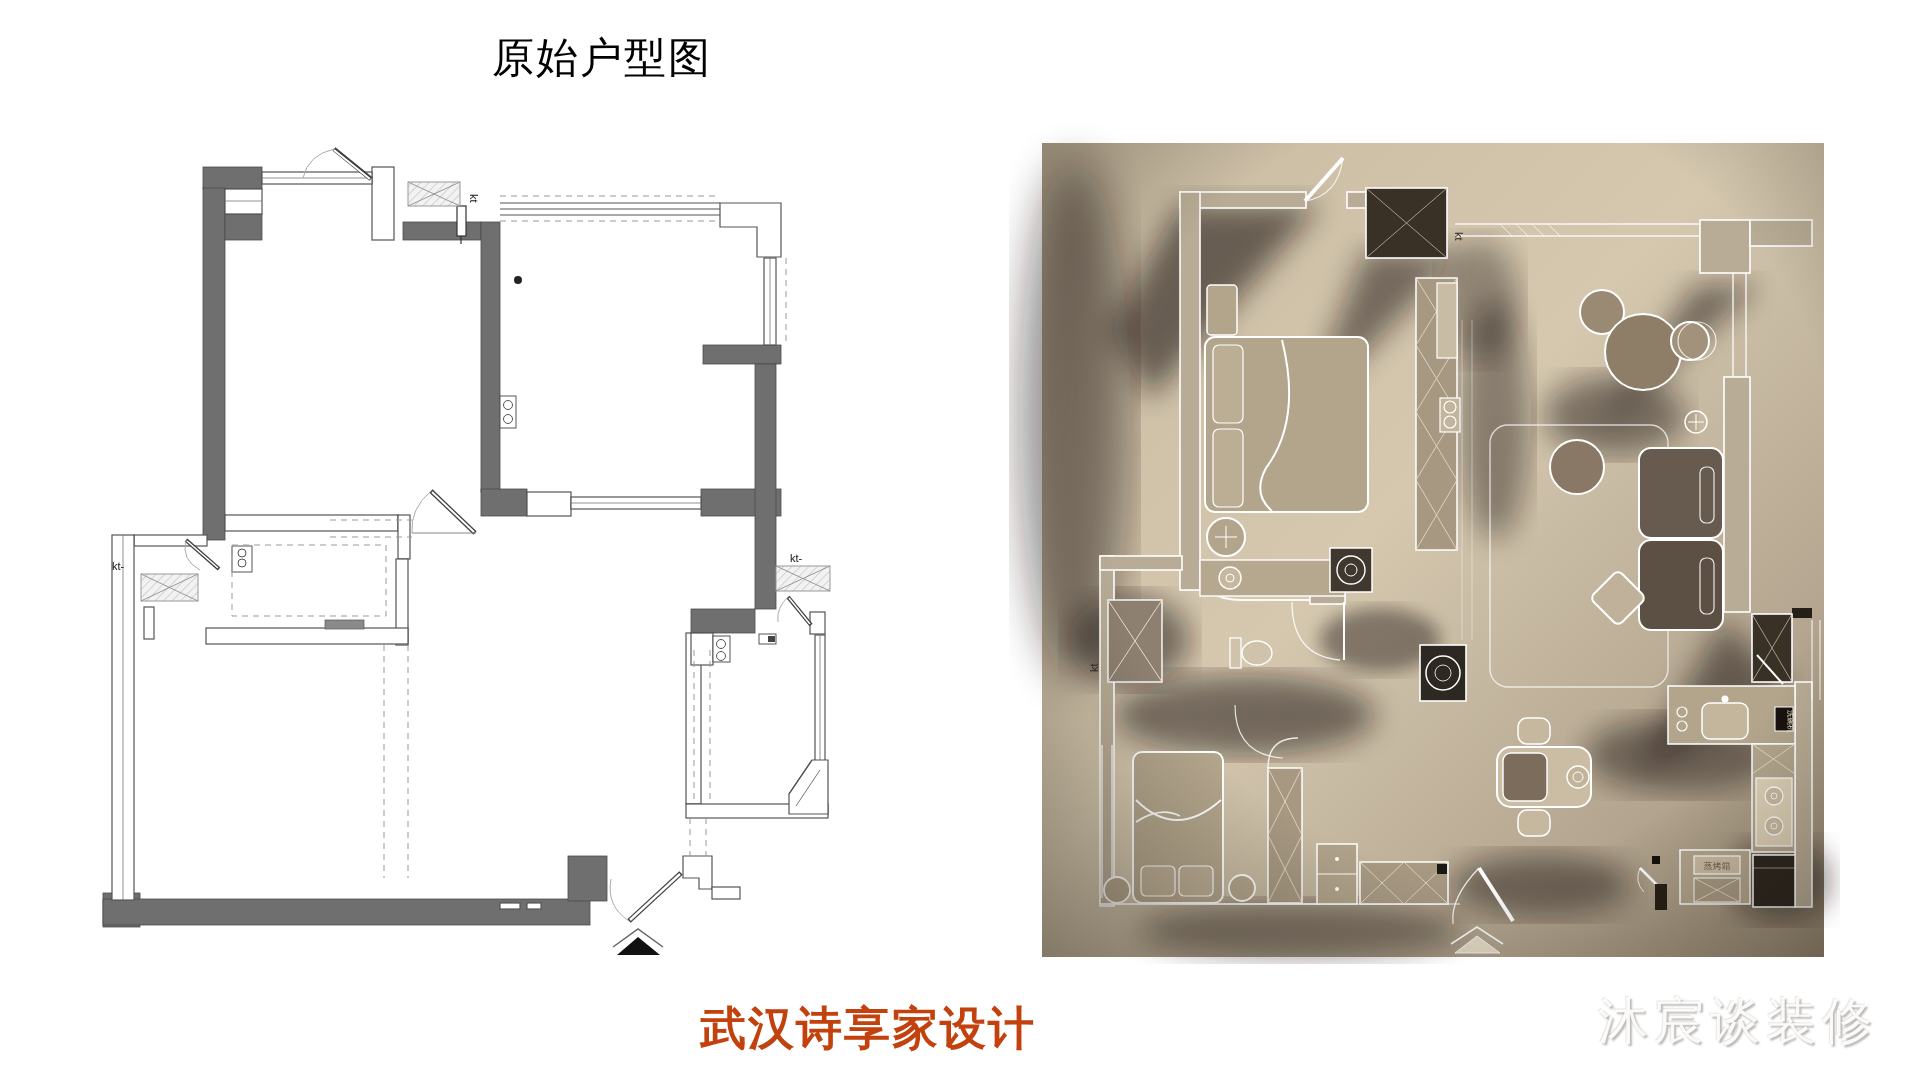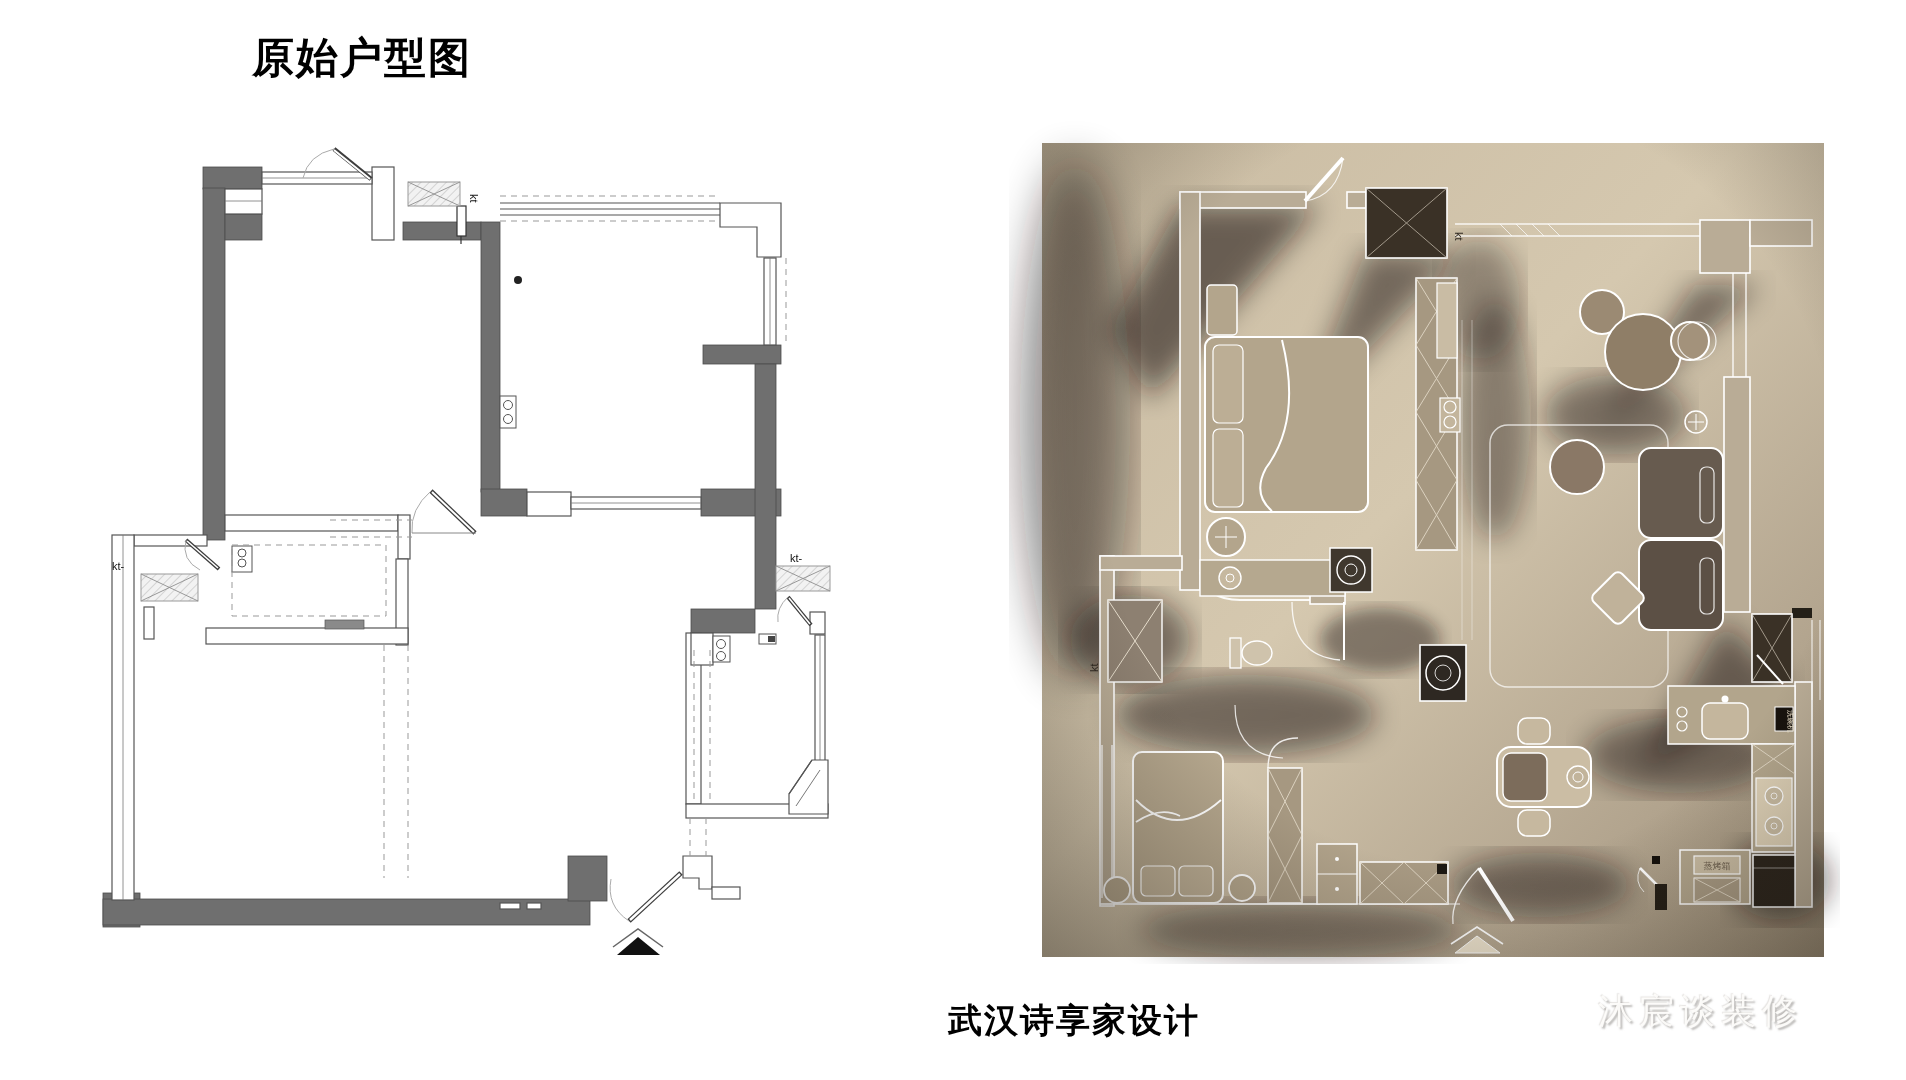--- a/index.html
+++ b/index.html
@@ -1,24 +1,24 @@
 <!DOCTYPE html>
 <html><head>
 <meta charset="utf-8">
 <style>
   html,body{margin:0;padding:0;background:#fff;}
   #stage{position:relative;width:1906px;height:1080px;background:#ffffff;overflow:hidden;
          font-family:"Liberation Sans", sans-serif;}
-  .title{position:absolute;width:460px;text-align:left;font-size:42px;font-weight:700;
+  .title{position:absolute;width:460px;text-align:right;font-size:42px;font-weight:400;
          color:#000;letter-spacing:2px;}
   #title-left{left:252px;top:30px;}
   #title-right{left:1163px;top:30px;}
-  #footer-brand{position:absolute;left:700px;top:998px;width:500px;text-align:right;
-         font-size:34px;font-weight:700;color:#000000;letter-spacing:2px;}
-  #watermark{position:absolute;left:1598px;top:988px;font-size:35px;font-weight:500;
+  #footer-brand{position:absolute;left:700px;top:998px;width:500px;text-align:left;
+         font-size:46px;font-weight:700;color:#c2410c;letter-spacing:2px;}
+  #watermark{position:absolute;left:1598px;top:988px;font-size:50px;font-weight:500;
          color:rgba(253,252,250,0.95);letter-spacing:6px;
          text-shadow:2px 2px 2px rgba(150,148,145,0.65), -1px -1px 1px rgba(225,223,220,0.8);}
   svg{position:absolute;left:0;top:0;}
   text{font-family:"Liberation Sans", sans-serif;}
 </style>
 </head>
 <body>
 
 <div id="stage">
 

